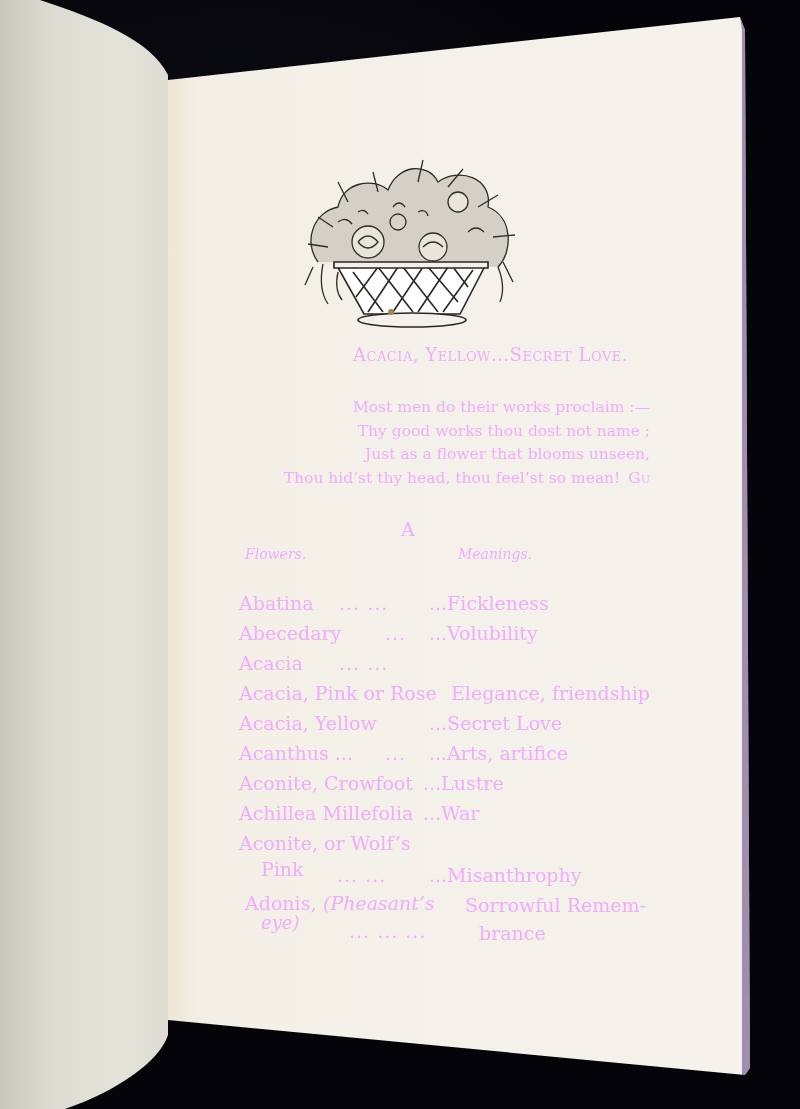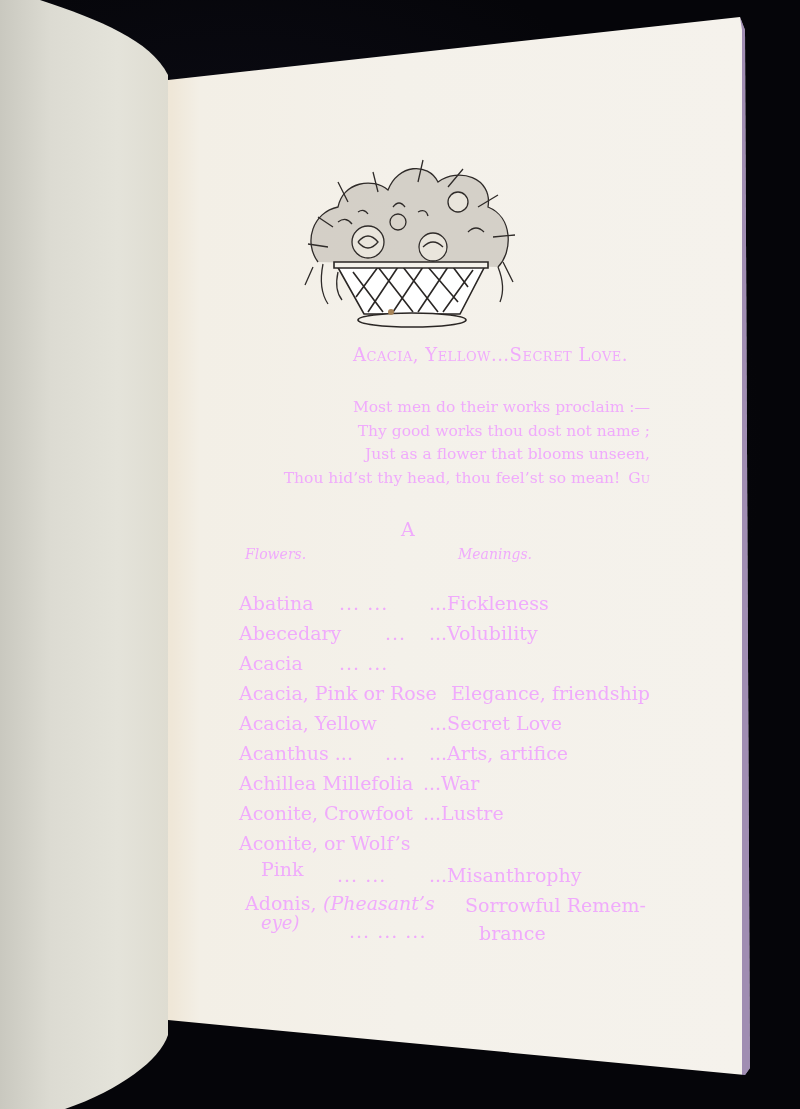--- a/index.html
+++ b/index.html
@@ -139,26 +139,26 @@
     <div class="row">
       <span class="flower">Acacia, Yellow</span>
       <span class="meaning" style="left:190px">...Secret Love</span>
     </div>
     <div class="row">
       <span class="flower">Acanthus ...</span>
       <span class="dots" style="left:146px">...</span>
       <span class="meaning" style="left:190px">...Arts, artifice</span>
     </div>
     <div class="row">
+      <span class="flower">Aconite, Crowfoot</span>
+      <span class="meaning" style="left:184px">...Lustre</span>
+    </div>
+    <div class="row">
       <span class="flower">Achillea Millefolia</span>
       <span class="meaning" style="left:184px">...War</span>
-    </div>
-    <div class="row">
-      <span class="flower">Aconite, Crowfoot</span>
-      <span class="meaning" style="left:184px">...Lustre</span>
     </div>
     <div class="row tall">
       <span class="flower">Aconite, or Wolf’s</span>
       <span class="meaning" style="left:190px"></span>
     </div>
     <div class="row">
       <span class="flower" style="left:22px">Pink</span>
       <span class="dots" style="left:98px; top:6px">...    ...</span>
       <span class="meaning" style="left:190px; top:6px">...Misanthrophy</span>
     </div>

